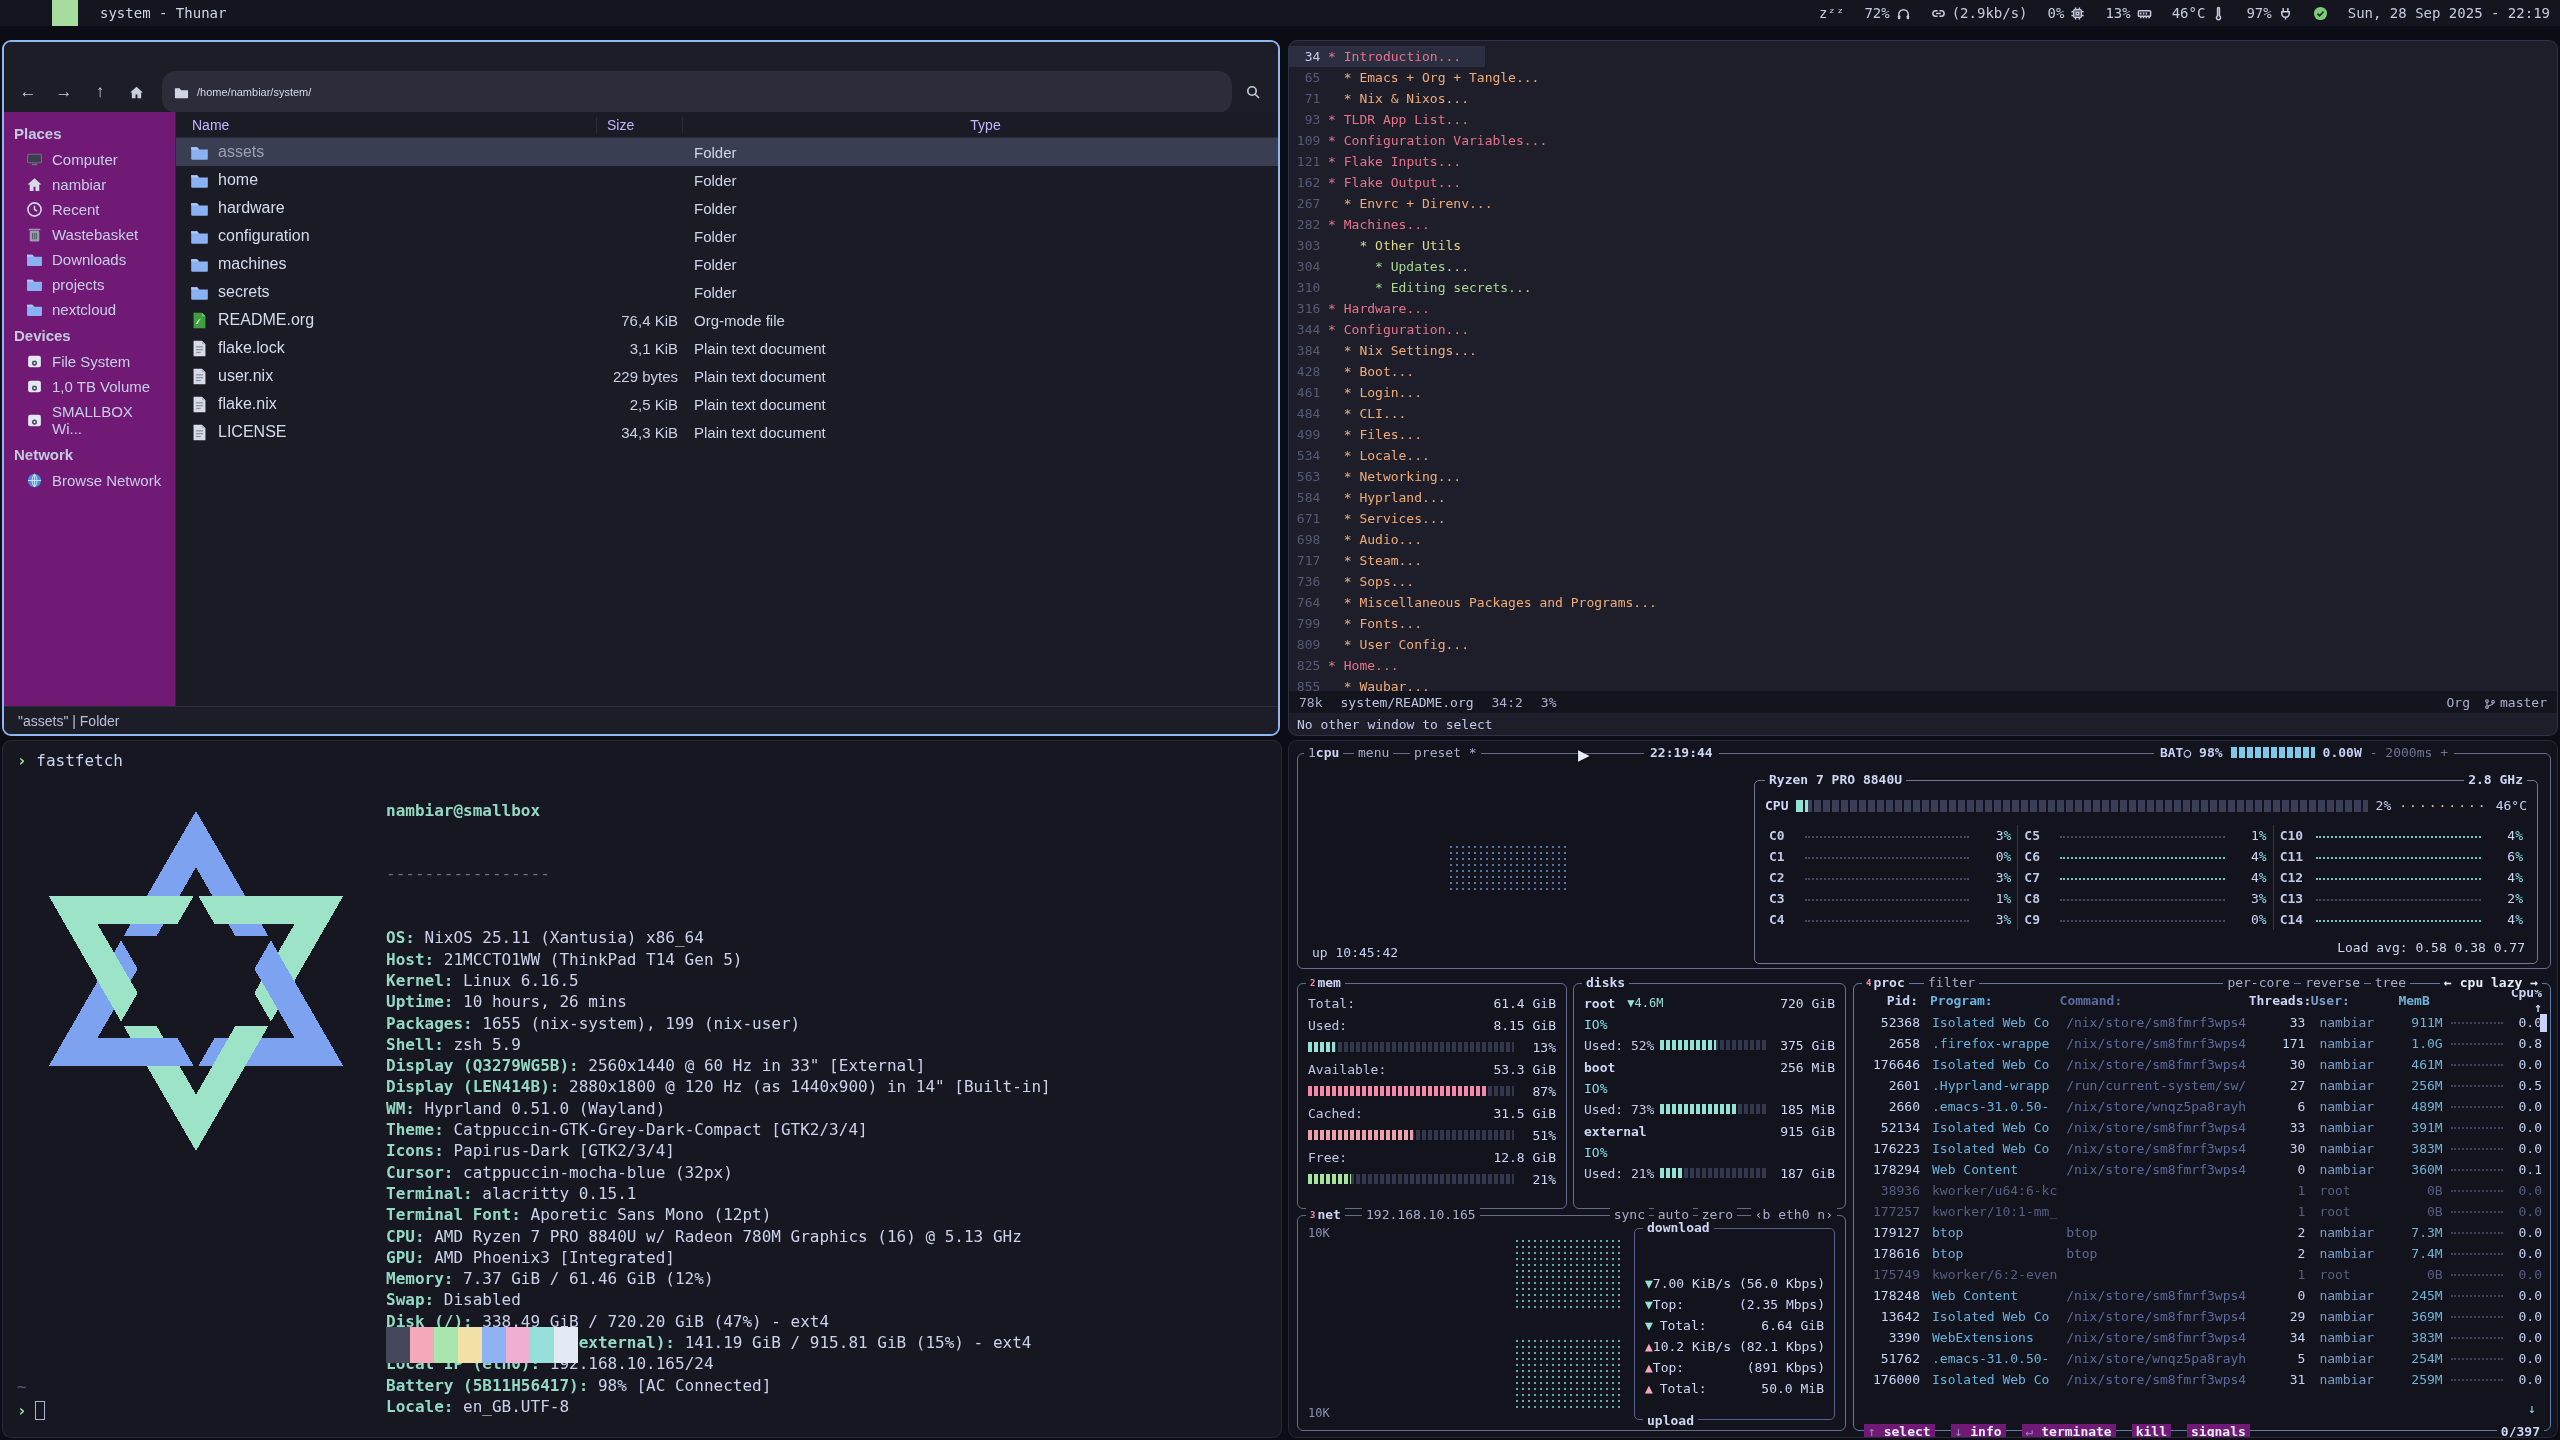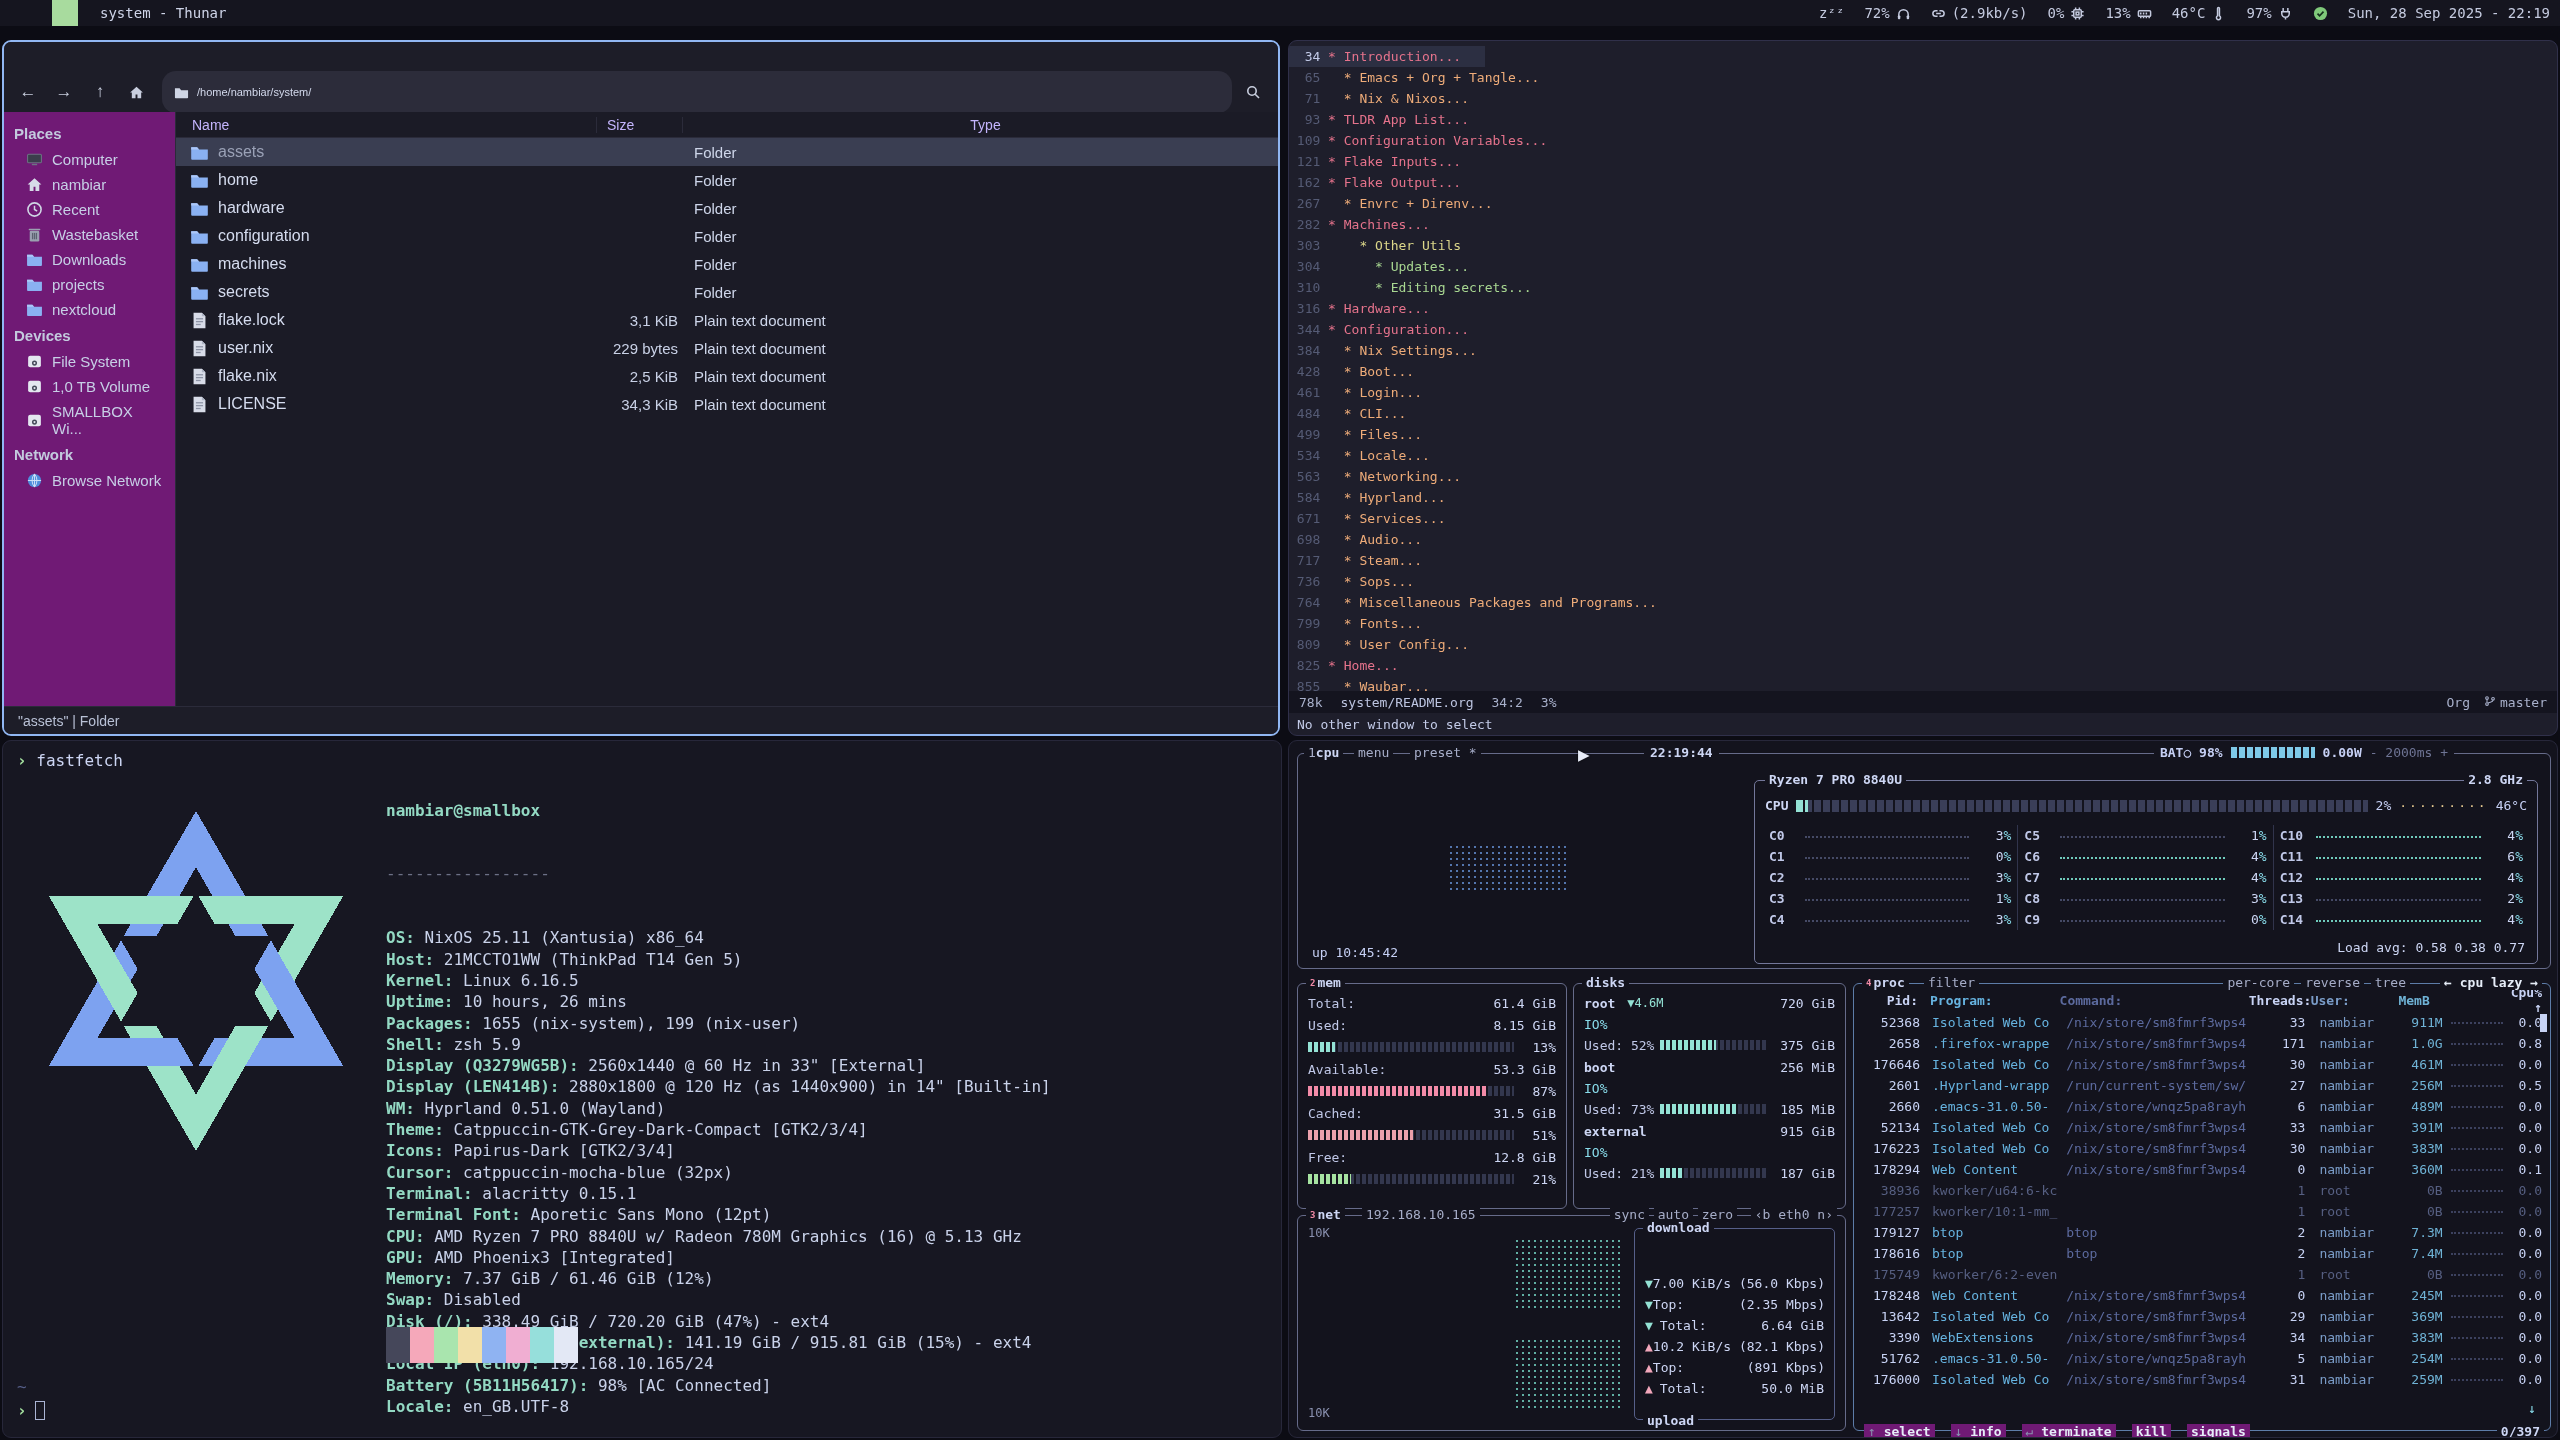--- a/index.html
+++ b/index.html
@@ -476,20 +476,30 @@
                 <use href="#i-folder"></use>
               </svg>
               <span class="fname">secrets</span>
             </span>
             <span class="fcell-size"></span>
             <span class="fcell-type">Folder</span>
           </div>
           <div class="frow">
             <span class="fcell-name">
               <svg>
+                <use href="#i-docorg"></use>
+              </svg>
+              <span class="fname">README.org</span>
+            </span>
+            <span class="fcell-size">76,4 KiB</span>
+            <span class="fcell-type">Org-mode file</span>
+          </div>
+          <div class="frow">
+            <span class="fcell-name">
+              <svg>
                 <use href="#i-docgrey"></use>
               </svg>
               <span class="fname">flake.lock</span>
             </span>
             <span class="fcell-size">3,1 KiB</span>
             <span class="fcell-type">Plain text document</span>
           </div>
           <div class="frow">
             <span class="fcell-name">
               <svg>
@@ -653,21 +663,21 @@
           <span class="etext lvl2">* Waubar...</span>
         </div>
     </div>
     <div class="modeline">
       <span>78k</span>
       <span style="color:#bcc4e0">system/README.org</span>
       <span>34:2</span>
       <span>3%</span>
       <span class="ml-right">
         <span>Org</span>
-        <span style="display:flex;align-items:flex-start;gap:4px">
+        <span style="display:flex;align-items:flex-end;gap:4px">
           <svg viewBox="0 0 16 16">
               <circle cx="4" cy="4" r="1.8"></circle>
               <circle cx="4" cy="12" r="1.8"></circle>
               <circle cx="12" cy="5" r="1.8"></circle>
               <path d="M4 6v4M12 7c0 3-5 2-7 4"></path>
             </svg>
           <span>master</span>
         </span>
       </span>
     </div>

